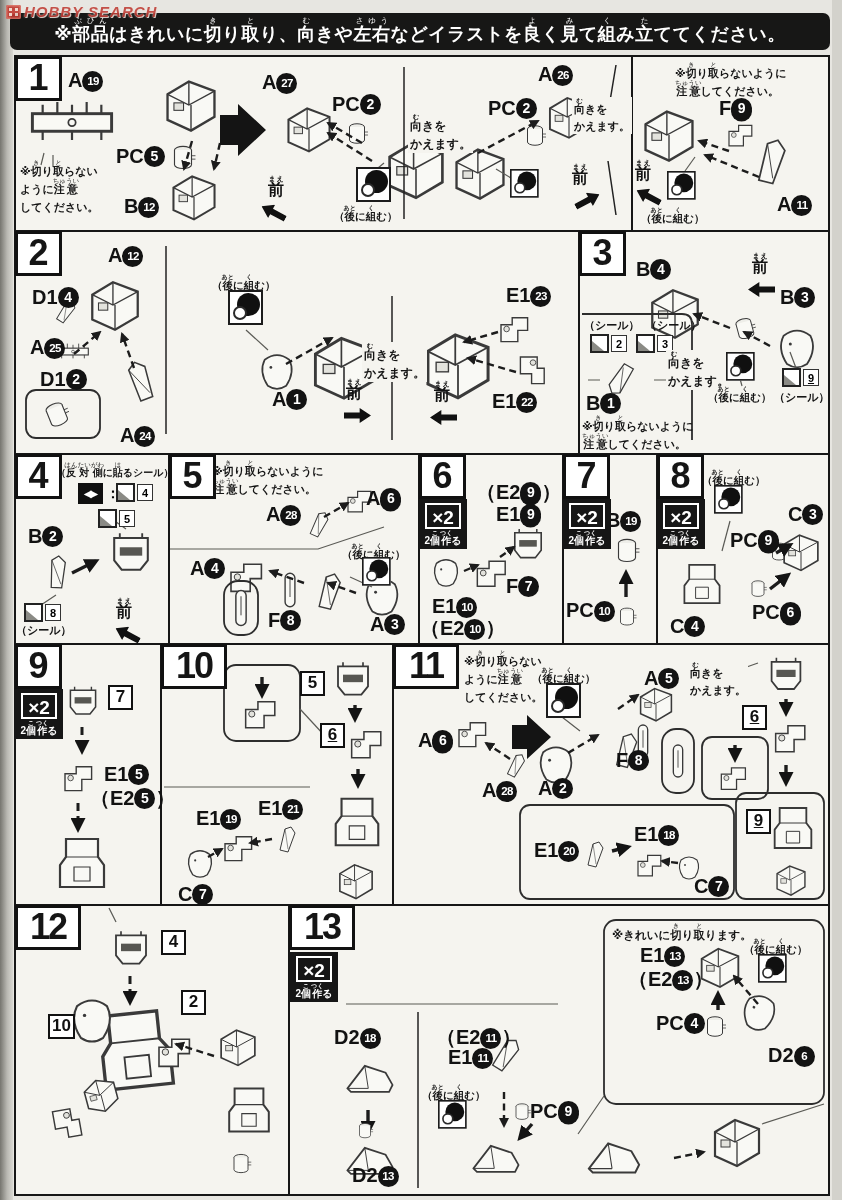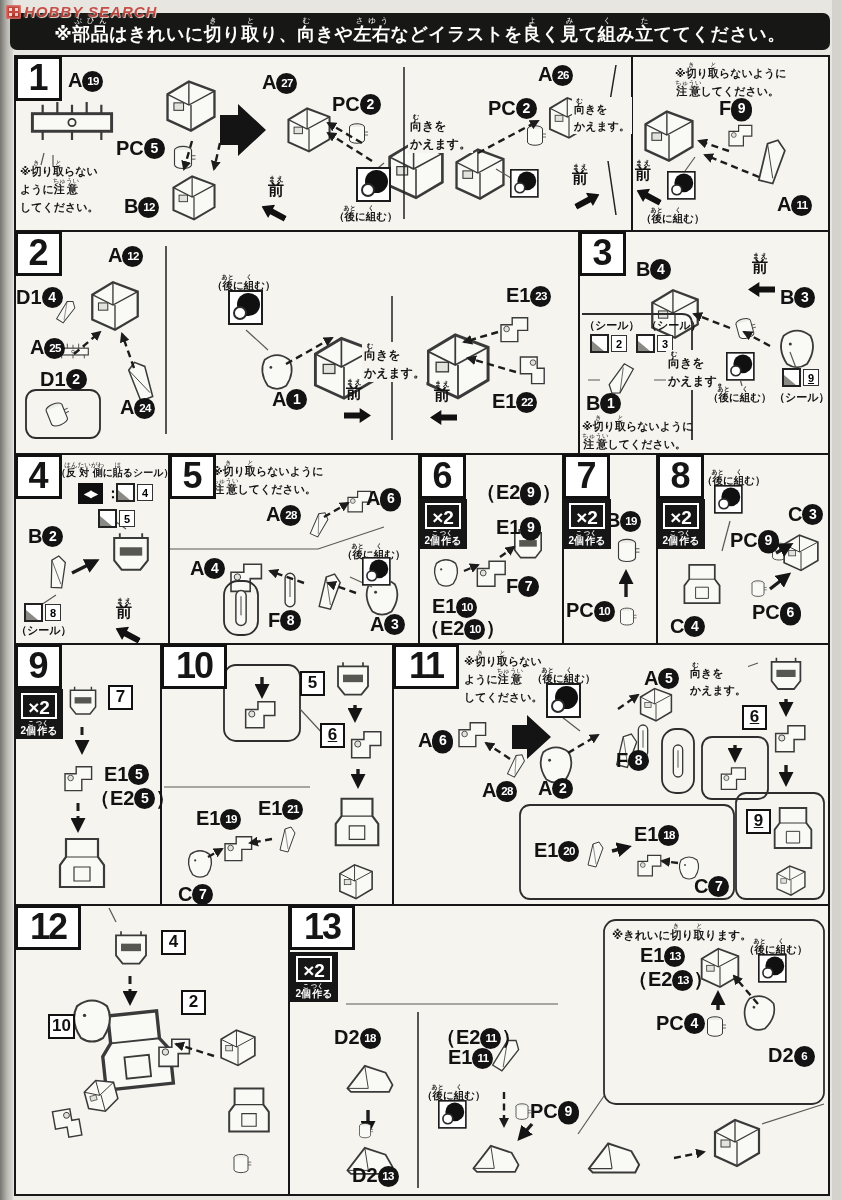--- a/index.html
+++ b/index.html
@@ -148,21 +148,21 @@
     <line class="dv" x1="388" y1="10" x2="388" y2="162"></line>
     <use href="#blk" x="428" y="84" width="72" height="64"></use>
     <use href="#cap" x="504" y="64" width="30" height="30"></use>
     <use href="#blk" x="524" y="34" width="58" height="52"></use>
     <path class="da" d="M462 96L522 64"></path>
     <path class="ld" d="M500 124l-20-12"></path>
     <path class="dv" d="M600 8l-8 48M592 104l8 54"></path>
   </svg>
   <div class="numbox">1</div>
   <div class="lb" style="left:52px;top:12px"><span class="pp">A</span><span class="cnum two">19</span></div>
-  <div class="lb" style="left:100px;top:80px"><span class="pp">PC</span><span class="cnum">5</span></div>
+  <div class="lb" style="left:100px;top:88px"><span class="pp">PC</span><span class="cnum">5</span></div>
   <div class="lb" style="left:108px;top:138px"><span class="pp">B</span><span class="cnum two">12</span></div>
   <div class="nt" style="left:4px;top:102px;font-size:11px">※<ruby>切<rt>き</rt></ruby>り<ruby>取<rt>と</rt></ruby>らない<br>ように<ruby>注意<rt>ちゅうい</rt></ruby><br>してください。</div>
   <div class="lb" style="left:246px;top:14px"><span class="pp">A</span><span class="cnum two">27</span></div>
   <div class="lb" style="left:316px;top:36px"><span class="pp">PC</span><span class="cnum">2</span></div>
   <div class="fr" style="left:252px;top:118px"><ruby>前<rt>まえ</rt></ruby></div>
   <div class="farr" style="left:244px;top:148px;transform:rotate(28deg)"></div>
   <div class="ato" style="left:340px;top:110px"></div>
   <div class="lt" style="left:318px;top:148px">（<ruby>後<rt>あと</rt></ruby>に<ruby>組<rt>く</rt></ruby>む）</div>
   <div class="tn" style="left:392px;top:56px"><ruby>向<rt>む</rt></ruby>きを<br>かえます。</div>
   <div class="lb" style="left:472px;top:40px"><span class="pp">PC</span><span class="cnum">2</span></div>
@@ -208,24 +208,24 @@
     <path class="ld" d="M230 98l22 20"></path>
     <line class="dv" x1="376" y1="64" x2="376" y2="208"></line>
     <use href="#blk" x="398" y="92" width="88" height="82"></use>
     <use href="#joint" x="478" y="76" width="42" height="42"></use>
     <use href="#joint" x="496" y="118" width="42" height="42" transform="rotate(90 517 139)"></use>
     <path class="da" d="M482 100L448 110"></path>
       <path class="da" d="M500 140L452 126"></path>
   </svg>
   <div class="numbox">2</div>
   <div class="lb" style="left:92px;top:12px"><span class="pp">A</span><span class="cnum two">12</span></div>
-  <div class="lb" style="left:0;top:54px"><span class="pp">D1</span><span class="cnum">4</span></div>
+  <div class="lb" style="left:16px;top:54px"><span class="pp">D1</span><span class="cnum">4</span></div>
   <div class="lb" style="left:14px;top:104px"><span class="pp">A</span><span class="cnum two">25</span></div>
   <div class="lb" style="left:24px;top:136px"><span class="pp">D1</span><span class="cnum">2</span></div>
-  <div class="lb" style="left:104px;top:164px"><span class="pp">A</span><span class="cnum two">24</span></div>
+  <div class="lb" style="left:104px;top:192px"><span class="pp">A</span><span class="cnum two">24</span></div>
   <div class="lt" style="left:196px;top:42px">（<ruby>後<rt>あと</rt></ruby>に<ruby>組<rt>く</rt></ruby>む）</div>
   <div class="ato" style="left:212px;top:58px"></div>
   <div class="lb" style="left:256px;top:156px"><span class="pp">A</span><span class="cnum">1</span></div>
   <div class="fr" style="left:330px;top:146px"><ruby>前<rt>まえ</rt></ruby></div>
   <div class="farr" style="left:328px;top:176px;transform:rotate(180deg)"></div>
   <div class="tn" style="left:346px;top:110px"><ruby>向<rt>む</rt></ruby>きを<br>かえます。</div>
   <div class="lb" style="left:490px;top:52px"><span class="pp">E1</span><span class="cnum two">23</span></div>
   <div class="lb" style="left:476px;top:158px"><span class="pp">E1</span><span class="cnum two">22</span></div>
   <div class="fr" style="left:418px;top:148px"><ruby>前<rt>まえ</rt></ruby></div>
   <div class="farr" style="left:414px;top:178px"></div>
@@ -332,21 +332,21 @@
     <use href="#shell" x="8" y="98" width="36" height="40"></use>
     <path class="da" d="M44 116L58 110"></path>
       <path class="da" d="M80 102L94 92"></path>
   </svg>
   <div class="numbox">6</div>
   <div class="x2badge" style="left:-1px;top:44px">
     <div class="x2box">×2</div>
     <div class="make2">2<ruby>個<rt>こ</rt></ruby><ruby>作<rt>つく</rt></ruby>る</div>
   </div>
   <div class="lb" style="left:56px;top:24px">（<span class="pp">E2</span><span class="cnum un">9</span>）</div>
-  <div class="lb" style="left:76px;top:61px"><span class="pp">E1</span><span class="cnum un">9</span></div>
+  <div class="lb" style="left:76px;top:48px"><span class="pp">E1</span><span class="cnum un">9</span></div>
   <div class="lb" style="left:86px;top:120px"><span class="pp">F</span><span class="cnum">7</span></div>
   <div class="lb" style="left:12px;top:140px"><span class="pp">E1</span><span class="cnum two">10</span></div>
   <div class="lb" style="left:0px;top:160px">（<span class="pp">E2</span><span class="cnum two">10</span>）</div>
 </section>
 
 <section class="panel" id="p7" style="left:562px;top:453px;width:96px;height:192px">
   <svg class="sketch" width="91" height="187" viewBox="0 0 91 187">
     <use href="#cap" x="46" y="78" width="34" height="36"></use>
     <use href="#cap" x="50" y="146" width="26" height="32"></use>
     <path class="sa" d="M62 142V118"></path>

